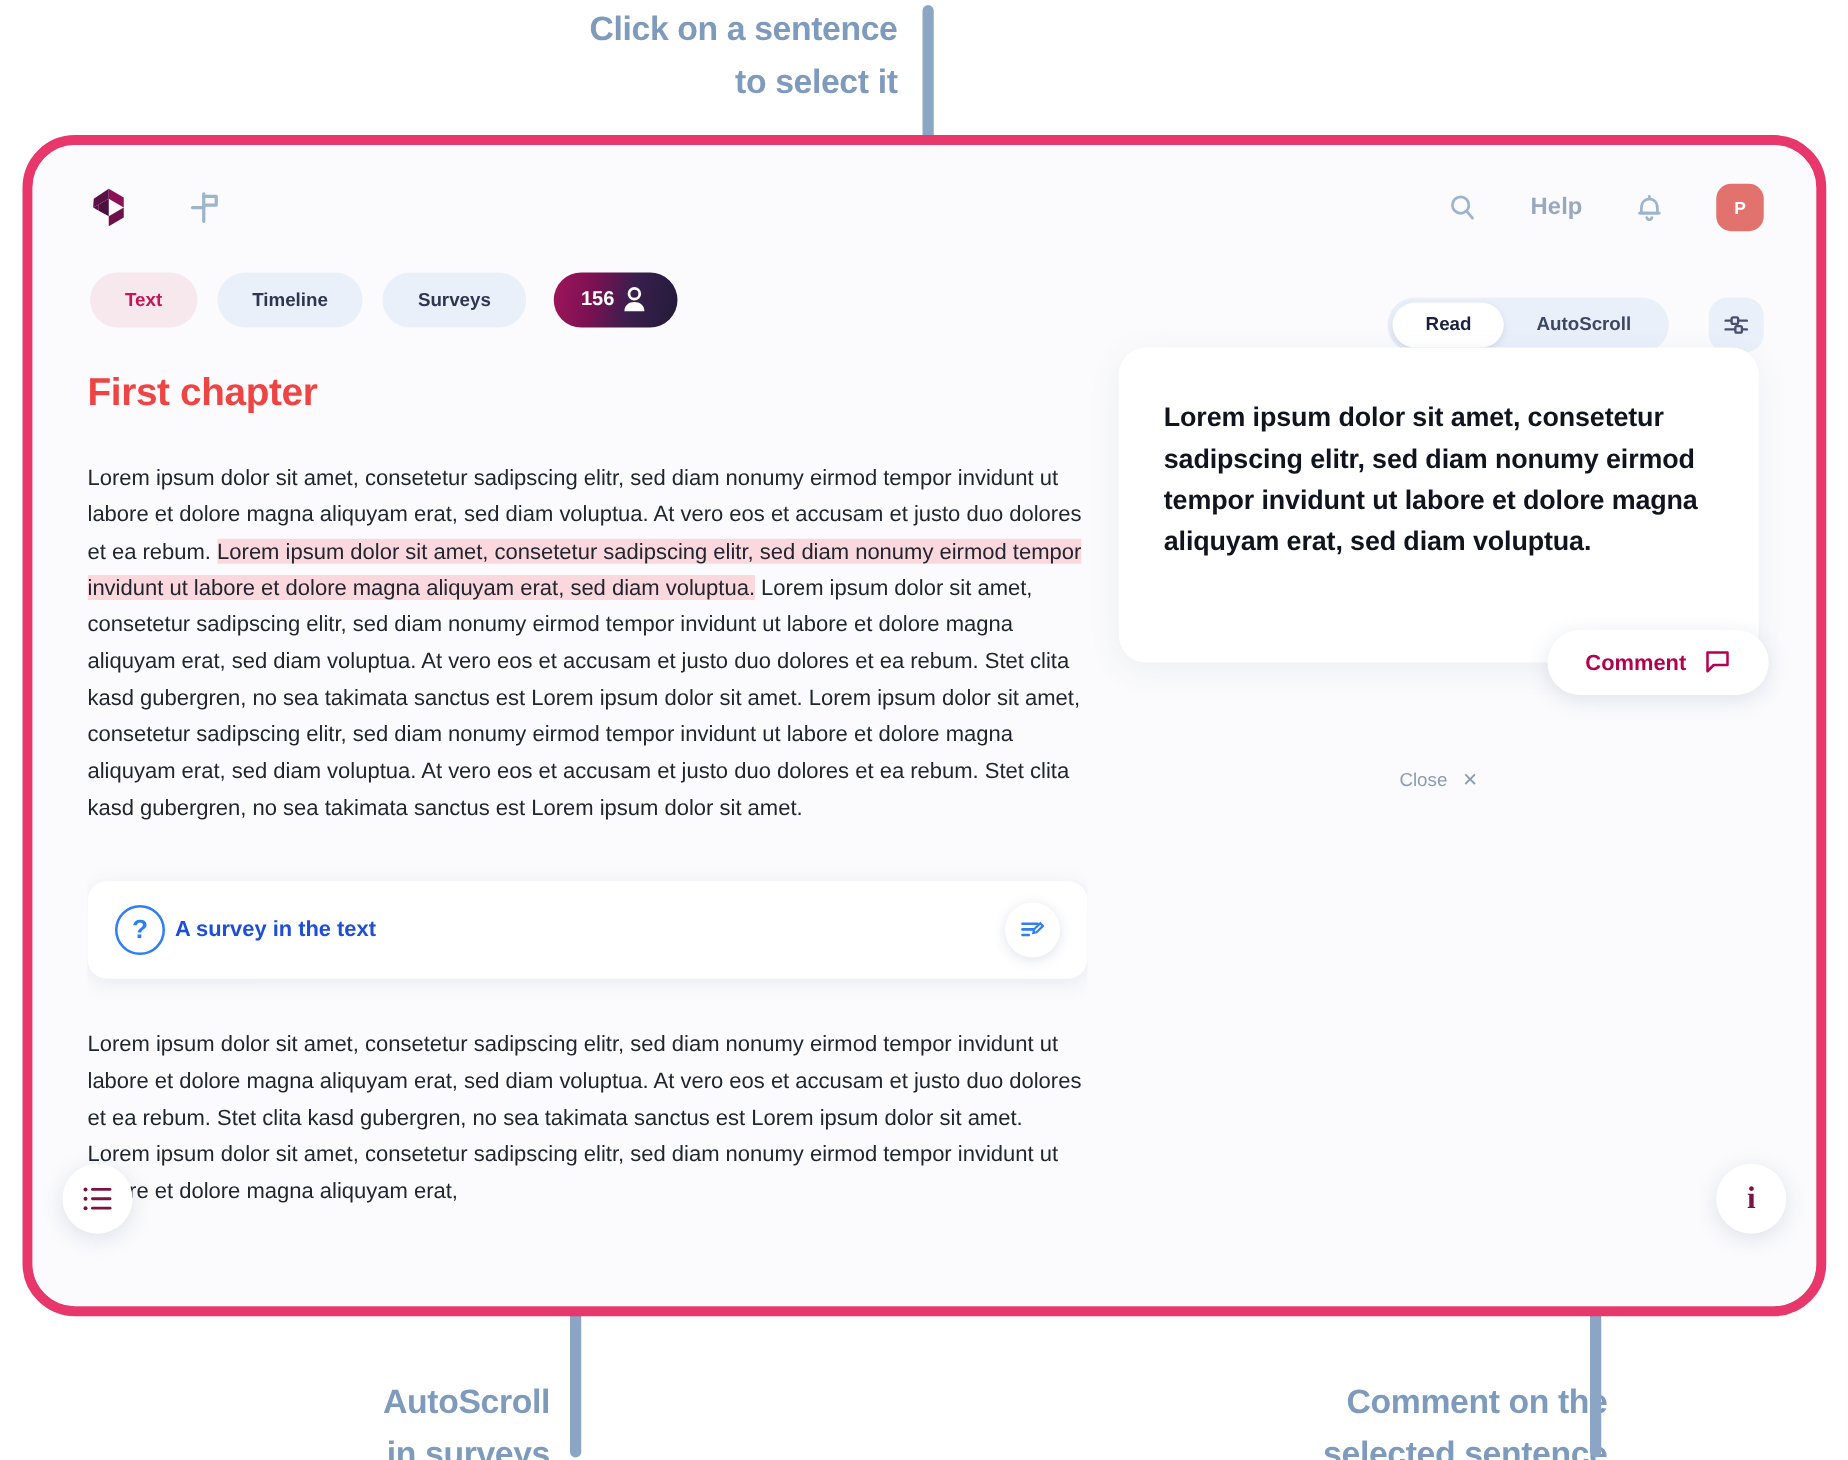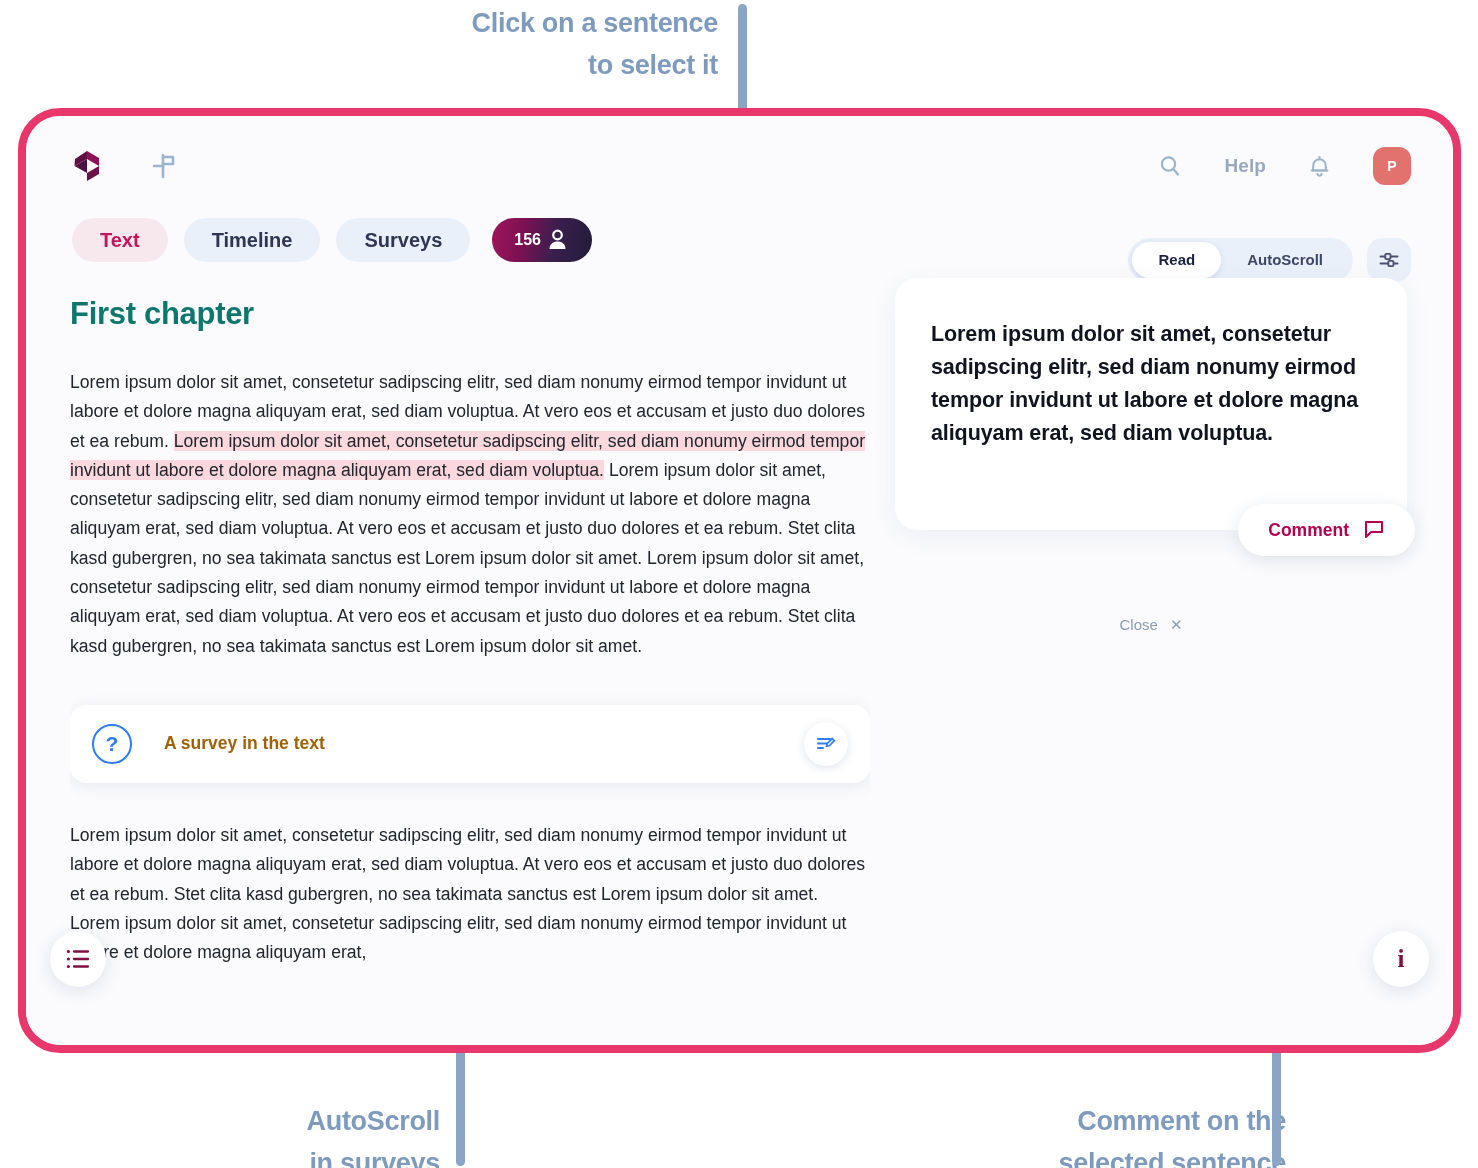--- a/index.html
+++ b/index.html
@@ -68,37 +68,37 @@
 
   
   .tabrow {
     position: absolute; left: 46px; top: 98px; right: 42px; height: 52px;
     display: flex; align-items: center;
   }
   .pill {
     height: 44px; border-radius: 22px;
     display: flex; align-items: center; justify-content: center;
     padding: 0 28px;
-    font-size: 20px; font-weight: 700;
+    font-size: 15px; font-weight: 700;
     color: #2e3652;
     background: #e9f0fa;
     margin-right: 16px;
     cursor: pointer;
     white-space: nowrap;
   }
   .pill.active { background: #f7e8ee; color: #c2185b; }
   .pill.count {
     background: linear-gradient(100deg, #a0155c 0%, #7a1152 32%, #3a1f4d 62%, #221b3a 100%);
     color: #ffffff; padding: 0 22px; gap: 4px; font-size: 16px;
     margin-left: 6px;
   }
   .pill.count svg { display: block; }
 
   .mode-group {
-    margin-left: auto; display: flex; align-items: flex-start; gap: 14px; margin-top: 39px;
+    margin-left: auto; display: flex; align-items: flex-start; gap: 32px; margin-top: 39px;
   }
   .seg {
     height: 44px; border-radius: 22px; background: #e9f0fa;
     display: flex; align-items: center; padding: 4px;
   }
   .seg-item {
     height: 36px; padding: 0 26px; border-radius: 18px;
     display: flex; align-items: center; justify-content: center;
     font-size: 15px; font-weight: 700; color: #3c4766; cursor: pointer;
     white-space: nowrap;
@@ -110,21 +110,21 @@
   }
 
   
   .content { position: absolute; left: 0; top: 162px; right: 0; bottom: 0; }
 
   .reader {
     position: absolute; left: 44px; top: 0; width: 800px; bottom: 0;
     overflow: hidden;
   }
   .chapter-title {
-    color: #0f766e; font-size: 31px; font-weight: 700; letter-spacing: -0.3px;
+    color: #ef4444; font-size: 31px; font-weight: 700; letter-spacing: -0.3px;
     margin-top: 18px; margin-bottom: 36px;
   }
   .para {
     color: #20252e; font-size: 17.6px; line-height: 29.3px;
     text-align: left;
   }
   .hl { background: #fbd8dd; }
   .para2 { margin-top: 38px; }
 
   .survey-card {
@@ -133,21 +133,21 @@
     box-shadow: 0 3px 16px rgba(60,80,130,.10);
     display: flex; align-items: center; padding: 0 22px;
     cursor: pointer;
   }
   .survey-q {
     width: 40px; height: 40px; border-radius: 50%;
     border: 2px solid #2f7ef5; color: #2f7ef5;
     display: flex; align-items: center; justify-content: center;
     font-size: 21px; font-weight: 700;
   }
-  .survey-label { margin-left: 32px; font-size: 17.5px; font-weight: 700; color: #a16207; }
+  .survey-label { margin-left: 8px; font-size: 17.5px; font-weight: 700; color: #1d4ed8; }
   .survey-action {
     margin-left: auto; width: 44px; height: 44px; border-radius: 50%;
     background: #fff; box-shadow: 0 2px 10px rgba(60,80,130,.16);
     display: flex; align-items: center; justify-content: center;
   }
 
   
   .side {
     position: absolute; right: 46px; top: 0; width: 512px;
   }

